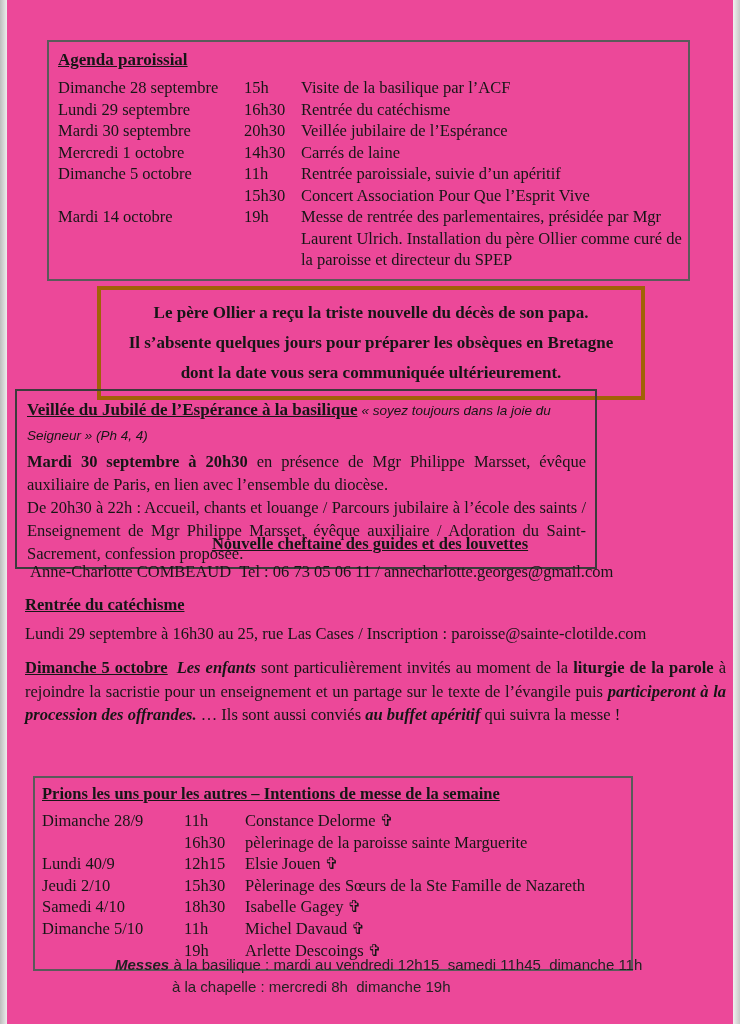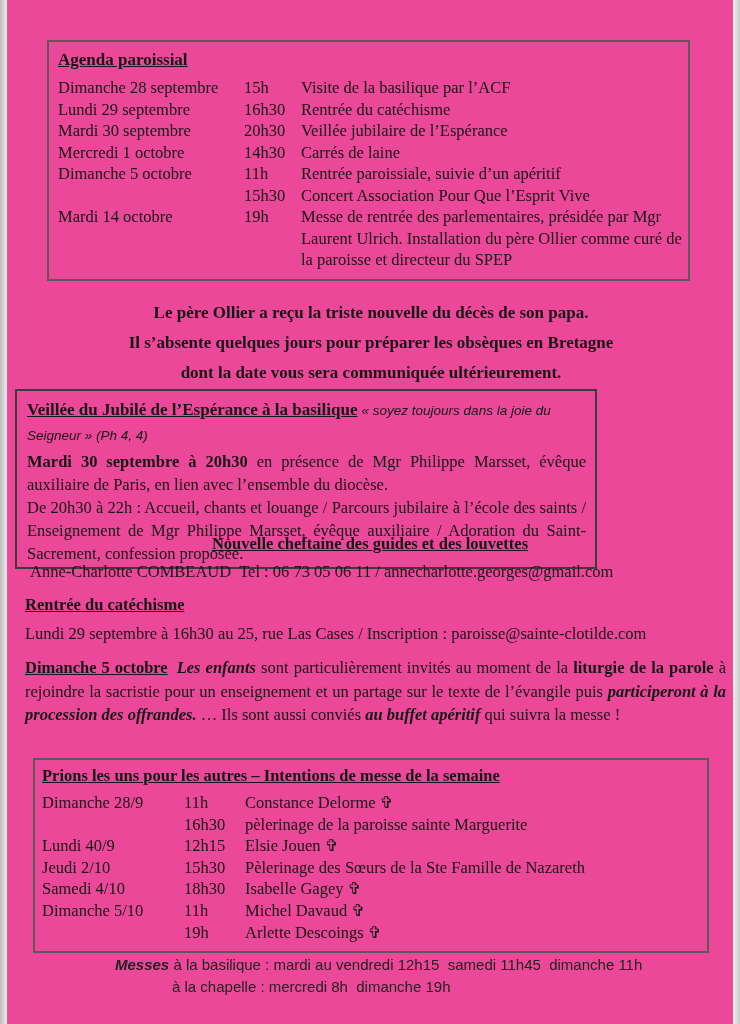--- a/index.html
+++ b/index.html
@@ -13,21 +13,21 @@
     background:linear-gradient(to left,#c8c8c8,#f0f0f0); }
 
   
   .agenda-box { position:absolute; left:47px; top:40px; width:643px; box-sizing:border-box;
     border:2px solid #5a5a5a; padding:8px 6px 8px 9px; }
   .agenda-title { margin:0 0 7px 0; font-size:17px; font-weight:bold; text-decoration:underline; }
   .agenda-row { display:grid; grid-template-columns:186px 57px 1fr; font-size:16.5px; line-height:21.5px; }
 
   
   .notice-box { position:absolute; left:97px; top:286px; width:548px; box-sizing:border-box;
-    border:4px solid #ec4899; text-align:center; font-weight:bold; font-size:17px; padding:8px 4px; }
+    border:4px solid #a16207; text-align:center; font-weight:bold; font-size:17px; padding:8px 4px; }
   .notice-box p { margin:0; line-height:30px; }
 
   
   .veillee-box { position:absolute; left:15px; top:389px; width:582px; box-sizing:border-box;
     border:2px solid #3c3c3c; padding:7px 9px 2px 10px; font-size:16.5px; }
   .v-title { font-weight:bold; text-decoration:underline; font-size:17px; }
   .quote { font-family:"Liberation Sans", sans-serif; font-style:italic; font-size:13.5px; }
   .v-p { margin:0; line-height:23px; text-align:justify; }
   .v-line1 { margin:0 0 2px 0; line-height:24px; }
 
@@ -39,21 +39,21 @@
     font-weight:bold; text-decoration:underline; }
   .kt-line { position:absolute; top:624px; left:25px; margin:0; font-size:16.5px; }
 
   .enfants { position:absolute; top:656px; left:25px; width:701px; margin:0;
     font-size:16.5px; line-height:23.5px; text-align:justify; }
   .head-bu { font-weight:bold; text-decoration:underline; margin-right:9px; }
   .bi { font-weight:bold; font-style:italic; }
   .b  { font-weight:bold; }
 
   
-  .intentions-box { position:absolute; left:33px; top:758px; width:676px; box-sizing:border-box;
+  .intentions-box { position:absolute; left:33px; top:776px; width:600px; box-sizing:border-box;
     border:2px solid #5a5a5a; padding:6px 4px 8px 7px; }
   .int-title { margin:0 0 6px 0; font-size:16.5px; font-weight:bold; text-decoration:underline; }
   .int-row { display:grid; grid-template-columns:142px 61px 1fr; font-size:16.5px; line-height:21.6px; }
 
   
   .f1 { position:absolute; top:956px; left:115px; margin:0;
     font-family:"Liberation Sans", sans-serif; font-size:15px; color:#222; white-space:pre-wrap; }
   .f-label { font-weight:bold; font-style:italic; }
   .f2 { position:absolute; top:978px; left:172px; margin:0;
     font-family:"Liberation Sans", sans-serif; font-size:15px; color:#222; white-space:pre-wrap; }

